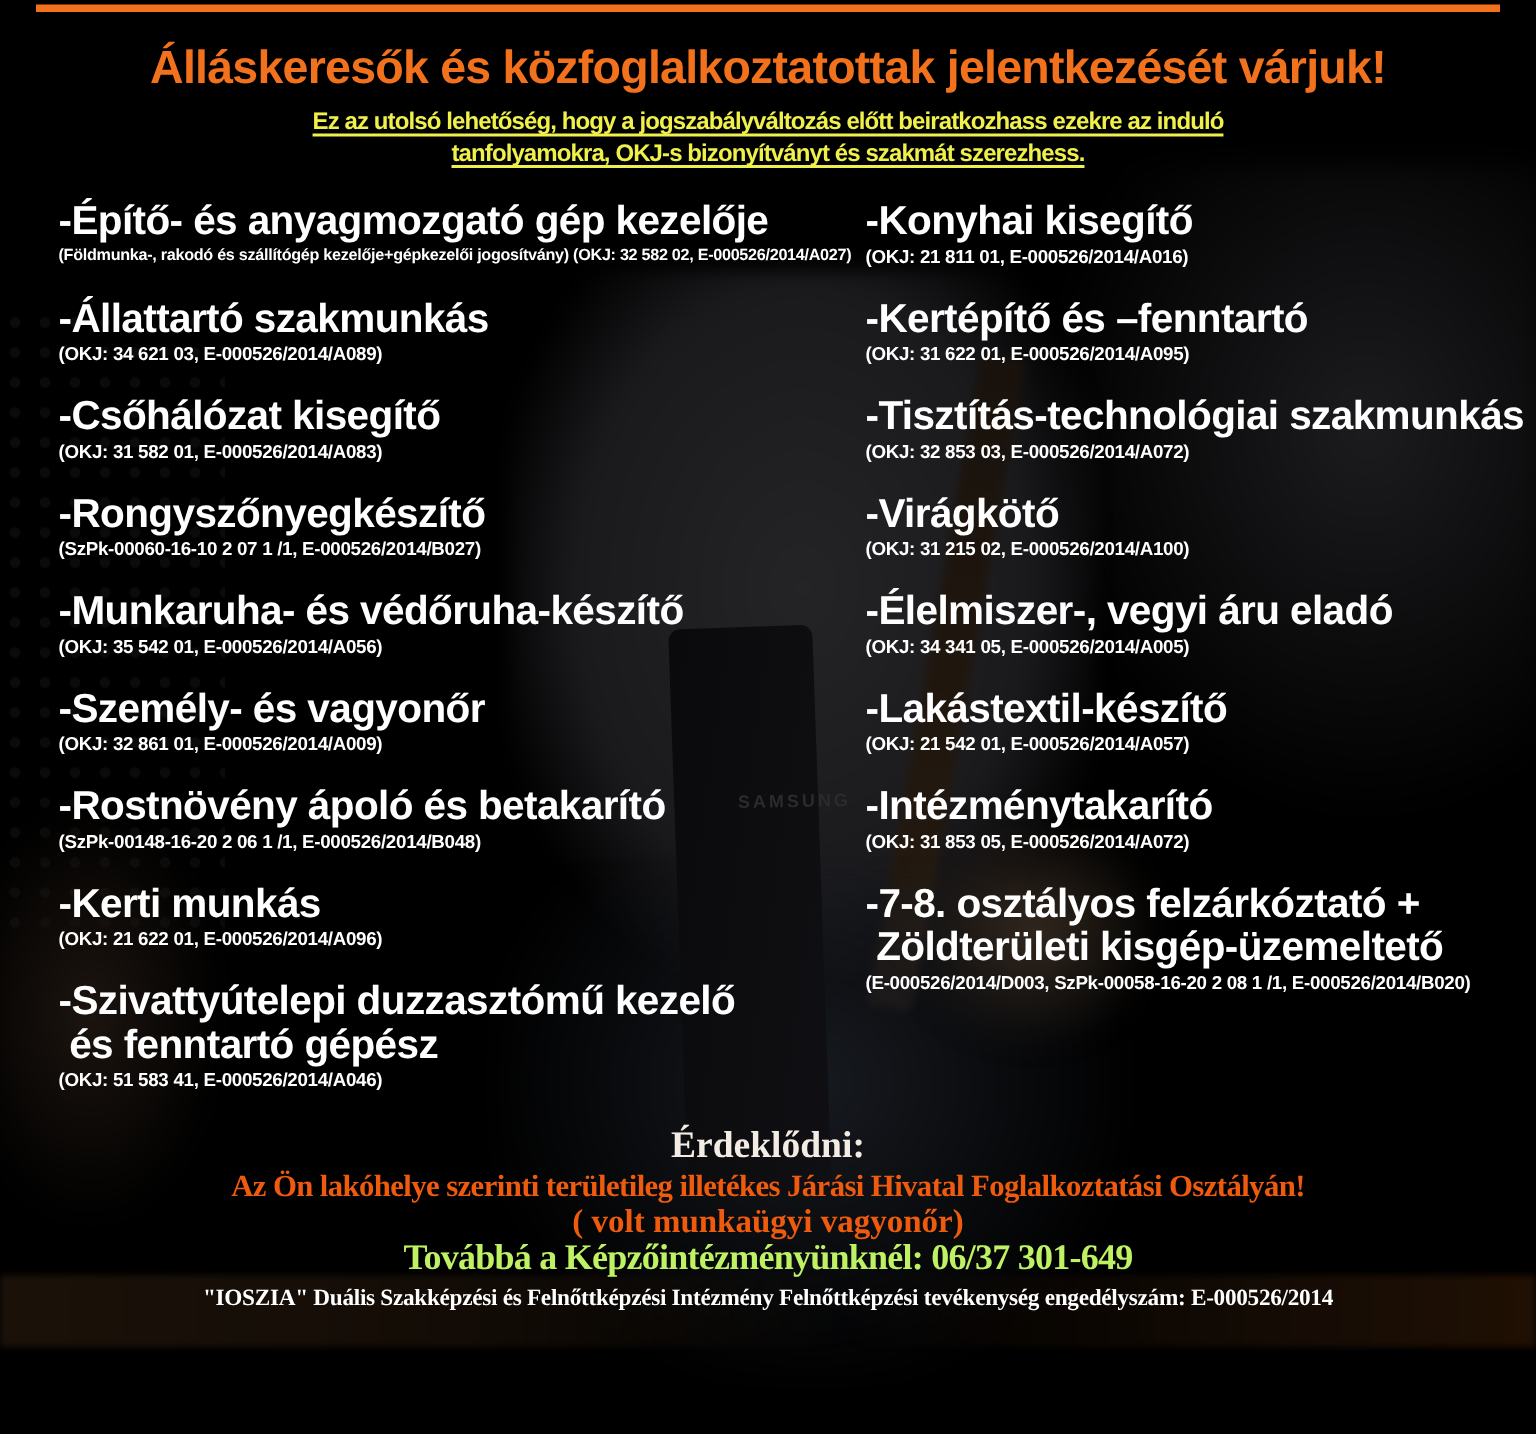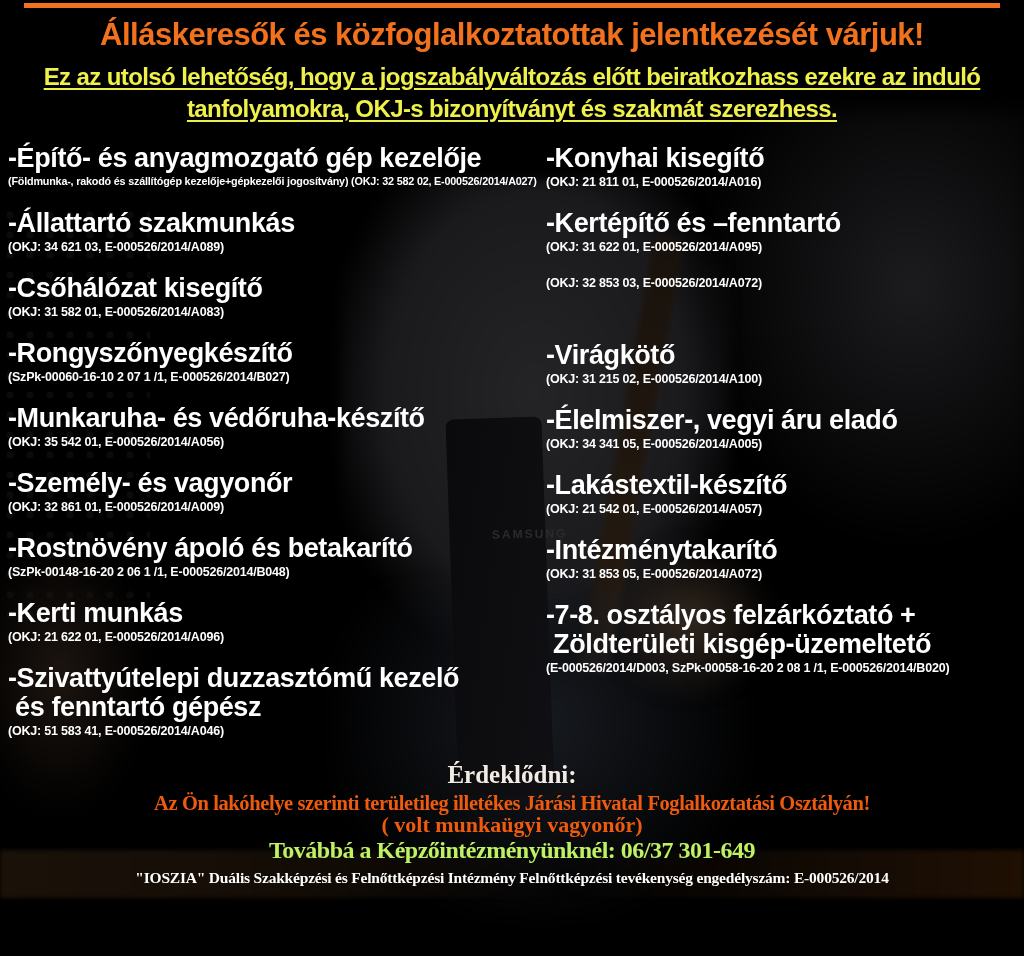--- a/index.html
+++ b/index.html
@@ -34,30 +34,30 @@
     background:linear-gradient(100deg, #0a0a0c, #101014); border-radius:8px;
     transform:rotate(-2deg); }
   .samsung-logo { left:492px; top:527px; color:#2b2b2e; font-size:12px; font-weight:bold;
     letter-spacing:2px; transform:rotate(-1deg); }
 
   
   header { position:relative; text-align:center; }
   .title { margin:4px 10px 0; color:#f2711c; font-size:62px; font-weight:bold;
     letter-spacing:-2px; line-height:1.05; white-space:nowrap; }
   .rule { height:5px; background:#f2711c; margin:3px 24px 0; }
-  .subtitle { margin-top:9px; color:#f2711c; font-size:31px; font-weight:bold;
+  .subtitle { margin-top:19px; color:#f2711c; font-size:31px; font-weight:bold;
     letter-spacing:-0.5px; }
-  .notice { margin-top:8px; color:#eff04a; font-size:24px; font-weight:bold;
+  .notice { margin-top:8px; color:#eff04a; font-size:16px; font-weight:bold;
     letter-spacing:-0.6px; line-height:1.32; }
   .notice-line { display:block; text-decoration:underline;
     text-decoration-thickness:2px; text-underline-offset:3px; }
 
   
   .courses { position:relative; display:flex; margin-top:20px; padding-left:8px; }
-  .col-left { width:538px; flex:none; }
+  .col-left { width:538px; flex:none;margin-left:31px; }
   .col-right { flex:1; }
   .course { height:65px; }
   .course.tall { height:98px; }
   .course-title { color:#fff; font-size:27px; font-weight:bold; letter-spacing:-0.4px;
     line-height:1.07; white-space:pre-line; }
   .course-code { color:#fff; font-size:12.5px; font-weight:bold; letter-spacing:-0.2px;
     white-space:nowrap; margin-top:2px; }
   .col-left .course:nth-child(1) .course-code { font-size:10.8px; }
 
   
@@ -139,20 +139,21 @@
     <div class="col col-right">
       <div class="course">
         <div class="course-title">-Konyhai kisegítő</div>
         <div class="course-code">(OKJ: 21 811 01, E-000526/2014/A016)</div>
       </div>
       <div class="course">
         <div class="course-title">-Kertépítő és –fenntartó</div>
         <div class="course-code">(OKJ: 31 622 01, E-000526/2014/A095)</div>
       </div>
       <div class="course">
+        <div class="course-title">-Tisztítás-technológiai szakmunkás</div>
         <div class="course-code">(OKJ: 32 853 03, E-000526/2014/A072)</div>
       </div>
       <div class="course">
         <div class="course-title">-Virágkötő</div>
         <div class="course-code">(OKJ: 31 215 02, E-000526/2014/A100)</div>
       </div>
       <div class="course">
         <div class="course-title">-Élelmiszer-, vegyi áru eladó</div>
         <div class="course-code">(OKJ: 34 341 05, E-000526/2014/A005)</div>
       </div>

